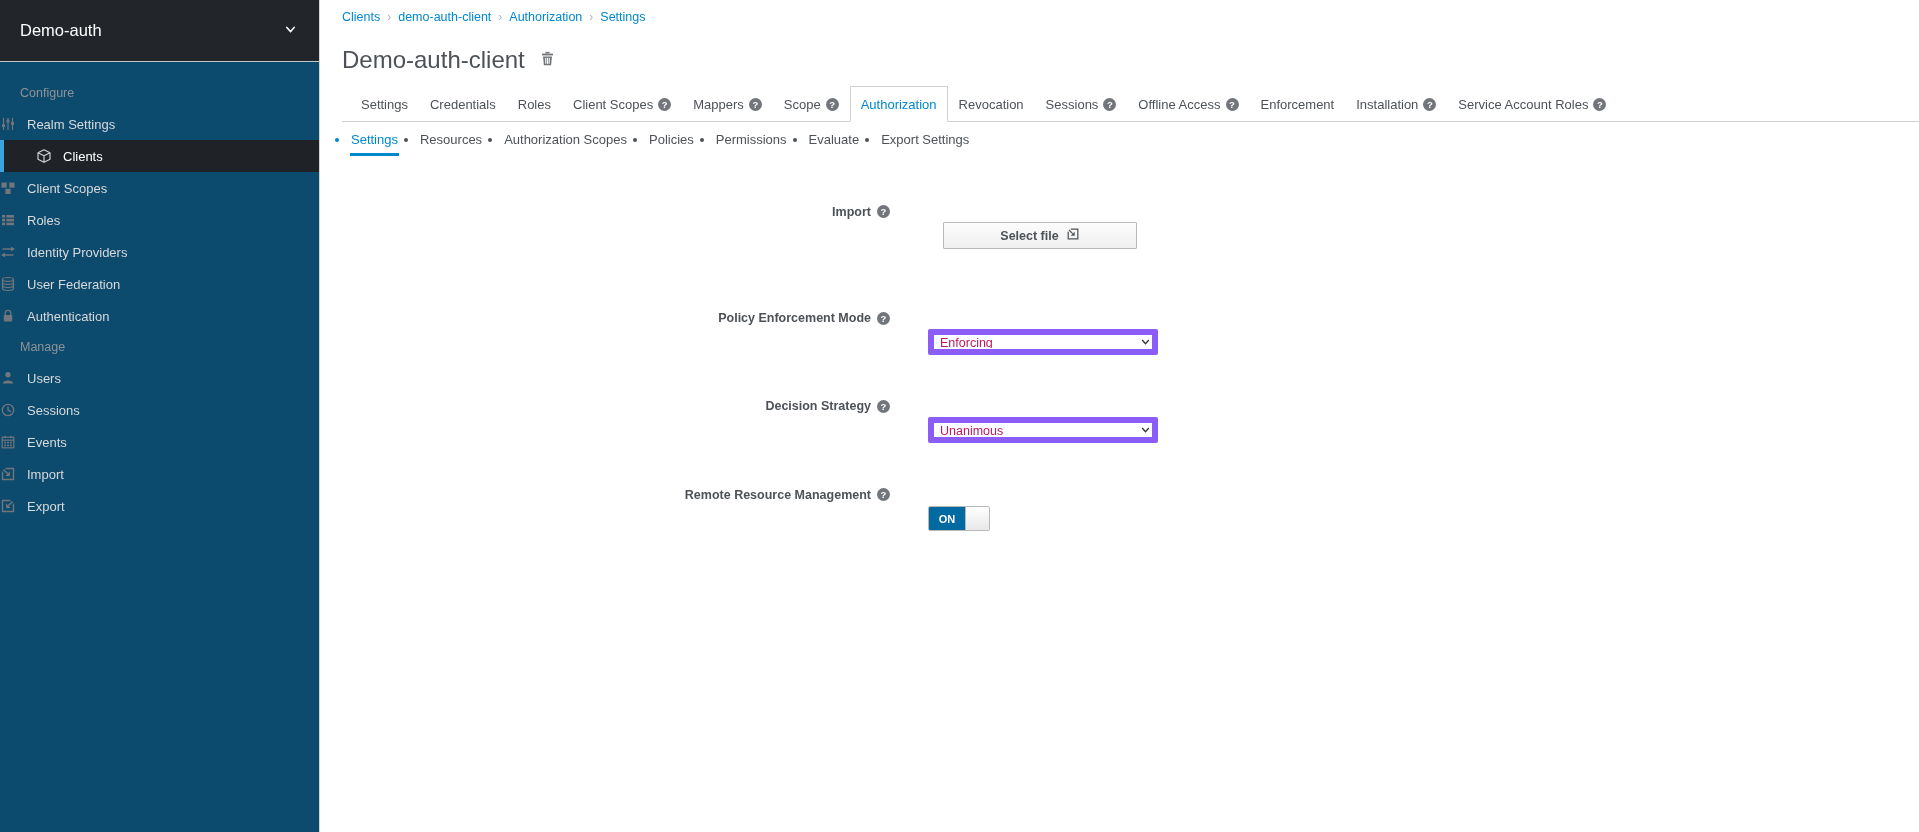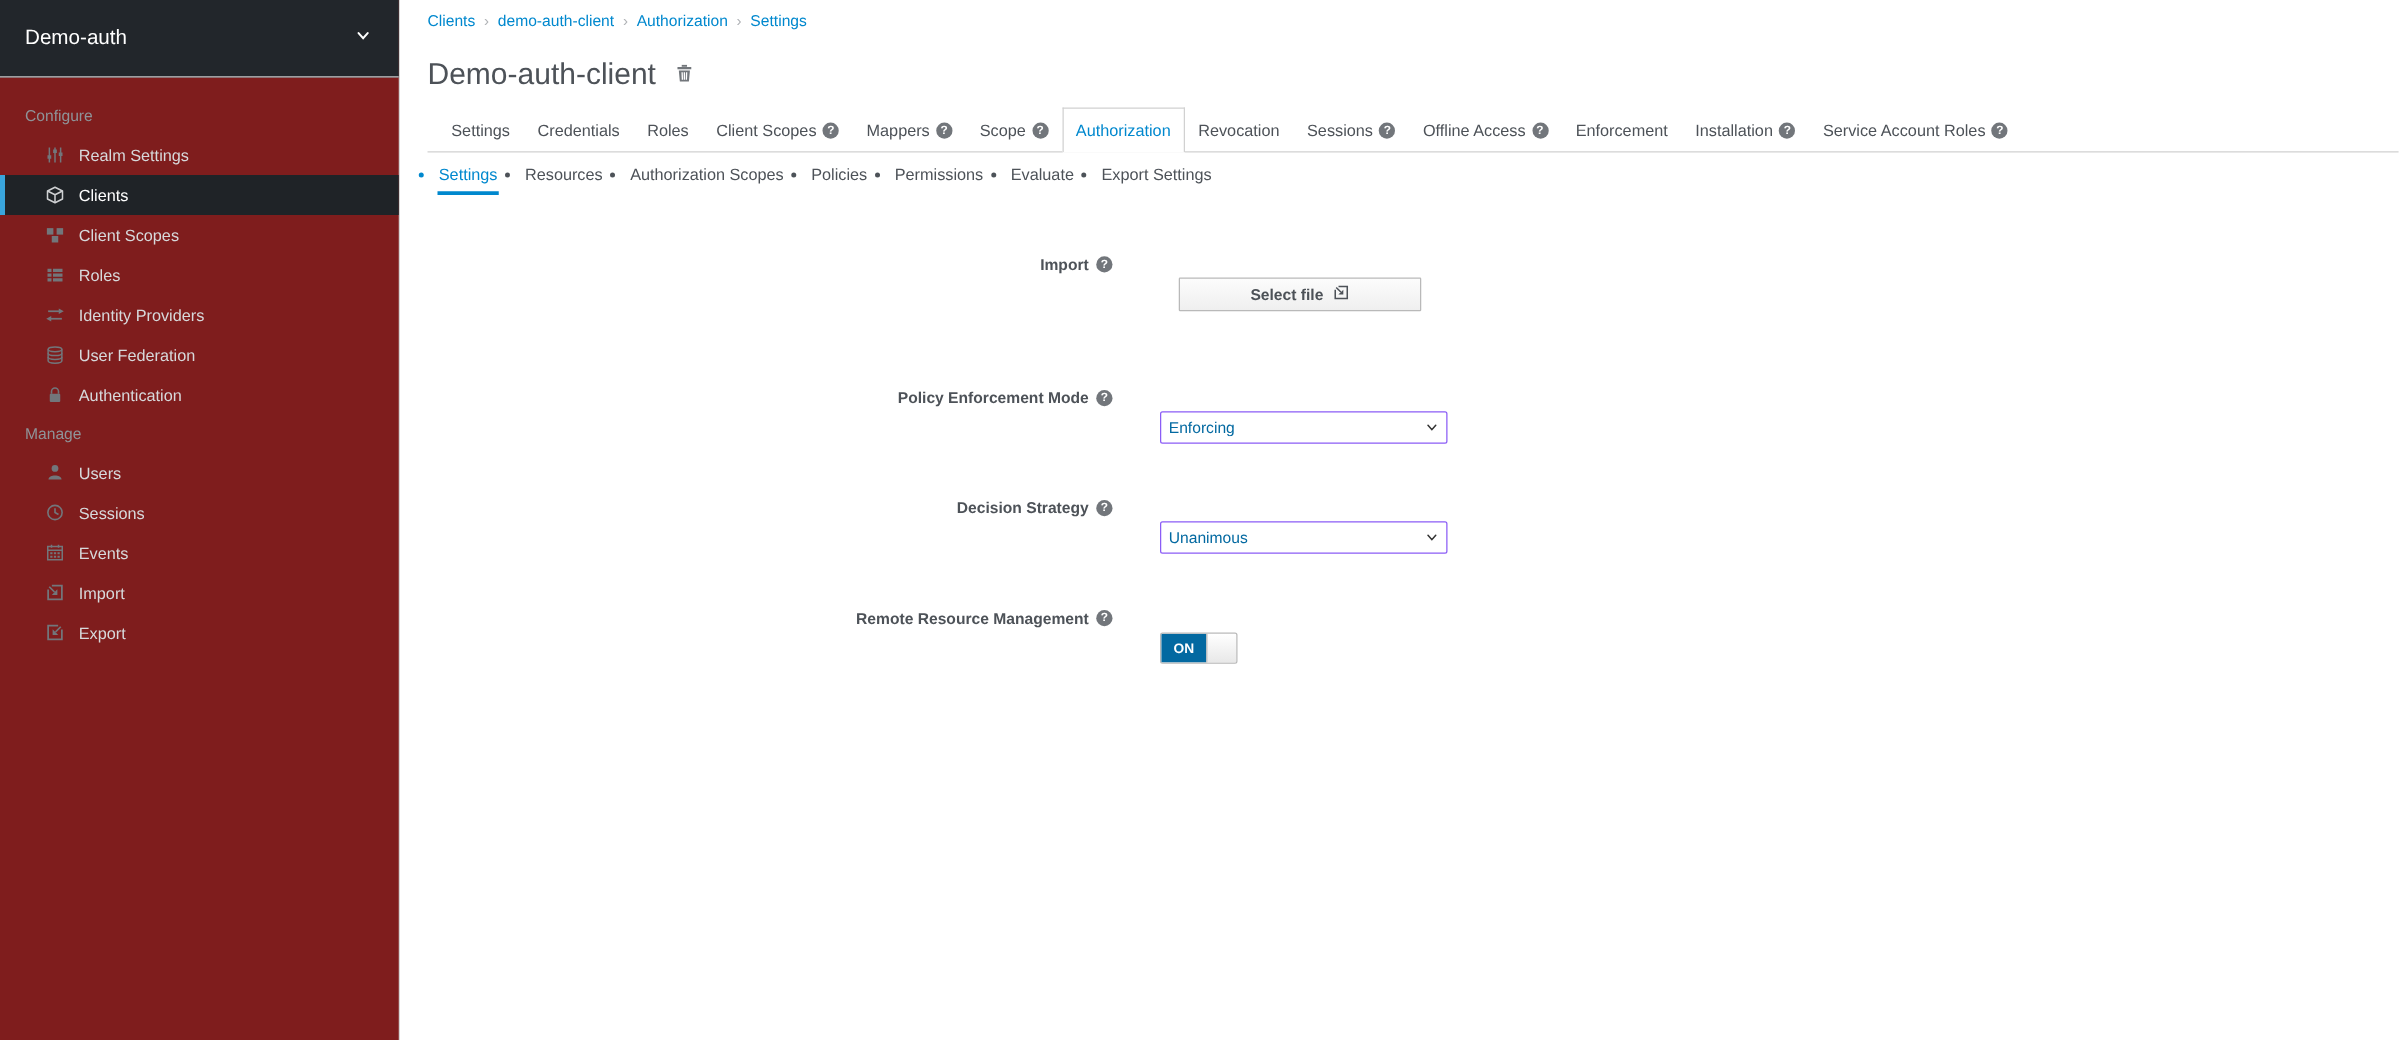--- a/index.html
+++ b/index.html
@@ -1,29 +1,29 @@
 <!DOCTYPE html>
 <html><head>
 <meta charset="utf-8">
 <style>
   * { box-sizing: border-box; margin: 0; padding: 0; }
   html,body { width:1919px; height:832px; overflow:hidden; background:#fff;
     font-family:"Liberation Sans", sans-serif; }
 
   
   .sidebar { position:fixed; left:0; top:0; width:320px; height:832px;
-    background:#7f1d1d; border-right:1px solid #d5d5d5; }
+    background:#0c4a6e; border-right:1px solid #d5d5d5; }
   .realm-header { height:62px; display:flex; align-items:center; justify-content:space-between;
     padding:0 22px 0 20px; background:#22262b; border-bottom:1px solid #c7c8c9; cursor:pointer; }
   .realm-name { color:#ffffff; font-size:16.5px; font-weight:400; }
   .realm-header .icon svg { width:13px; height:13px; color:#fefefe; }
   .nav { padding-top:16px; }
   .nav-section-label { color:#8f9398; font-size:12.5px; padding:8px 0 8px 20px; }
   .nav-section + .nav-section { }
-  .nav-item { display:flex; align-items:center; height:32px; padding-left:36px;
+  .nav-item { display:flex; align-items:center; height:32px; 
     color:#d7d9db; font-size:13px; cursor:pointer; }
   .nav-item .icon { width:17px; display:flex; margin-right:10px; color:#72767b; }
   .nav-item .icon svg { width:16px; height:16px; }
   .nav-item.active { background:#1f2327; border-left:4px solid #39a5dc; padding-left:32px; color:#fff; }
   .nav-item.active .icon { color:#cfd1d3; }
 
   
   .content { margin-left:320px; padding:10px 0 0 22px; }
   .breadcrumb { display:flex; align-items:center; gap:7px; font-size:12.5px; }
   .crumb { color:#0088ce; cursor:pointer; text-decoration:none; }
@@ -57,21 +57,21 @@
   .form-label { width:548px; display:flex; justify-content:flex-end; align-items:center; gap:6px;
     font-size:12.5px; font-weight:bold; color:#4d5258; }
   .form-control { margin-left:38px; display:flex; align-items:flex-start;margin-top:48px; }
   .select-file-btn { margin-left:15px; width:194px; height:27px; display:flex; align-items:center;
     justify-content:center; gap:7px; font-size:12.5px; font-weight:bold; color:#4d5258;
     border:1px solid #b9b9b9; border-radius:1px; background:linear-gradient(to bottom,#fcfcfc,#efefef);
     cursor:pointer; font-family:inherit; }
   .select-file-btn svg { width:14px; height:14px; }
   .select-wrap { position:relative; }
   .select-wrap select { width:230px; height:26px; appearance:none; -webkit-appearance:none;
-    border:1px solid #8b5cf6; border-radius:2px; background:#fff; font-size:12.5px; color:#0369a1;
+    border:6px solid #8b5cf6; border-radius:2px; background:#fff; font-size:12.5px; color:#be185d;
     padding:1px 24px 1px 6px; font-family:inherit; cursor:pointer; }
   .select-wrap .chev { position:absolute; right:7px; top:50%; transform:translateY(-50%);
     pointer-events:none; color:#333; display:flex; }
   .select-wrap .chev svg { width:11px; height:11px; }
   .toggle { width:62px; height:25px; border:1px solid #b8b8b8; border-radius:2px; display:flex;
     overflow:hidden; cursor:pointer; }
   .toggle-on { width:36px; background:#0369a1; color:#fff; font-size:11px; font-weight:bold;
     display:flex; align-items:center; justify-content:center; }
   .toggle-handle { flex:1; background:linear-gradient(to bottom,#ffffff,#e8e8e8); border-left:1px solid #b8b8b8; }
   .btn { font-size:12.5px; padding:4px 9px; border:1px solid #cfcfcf; border-radius:2px;

